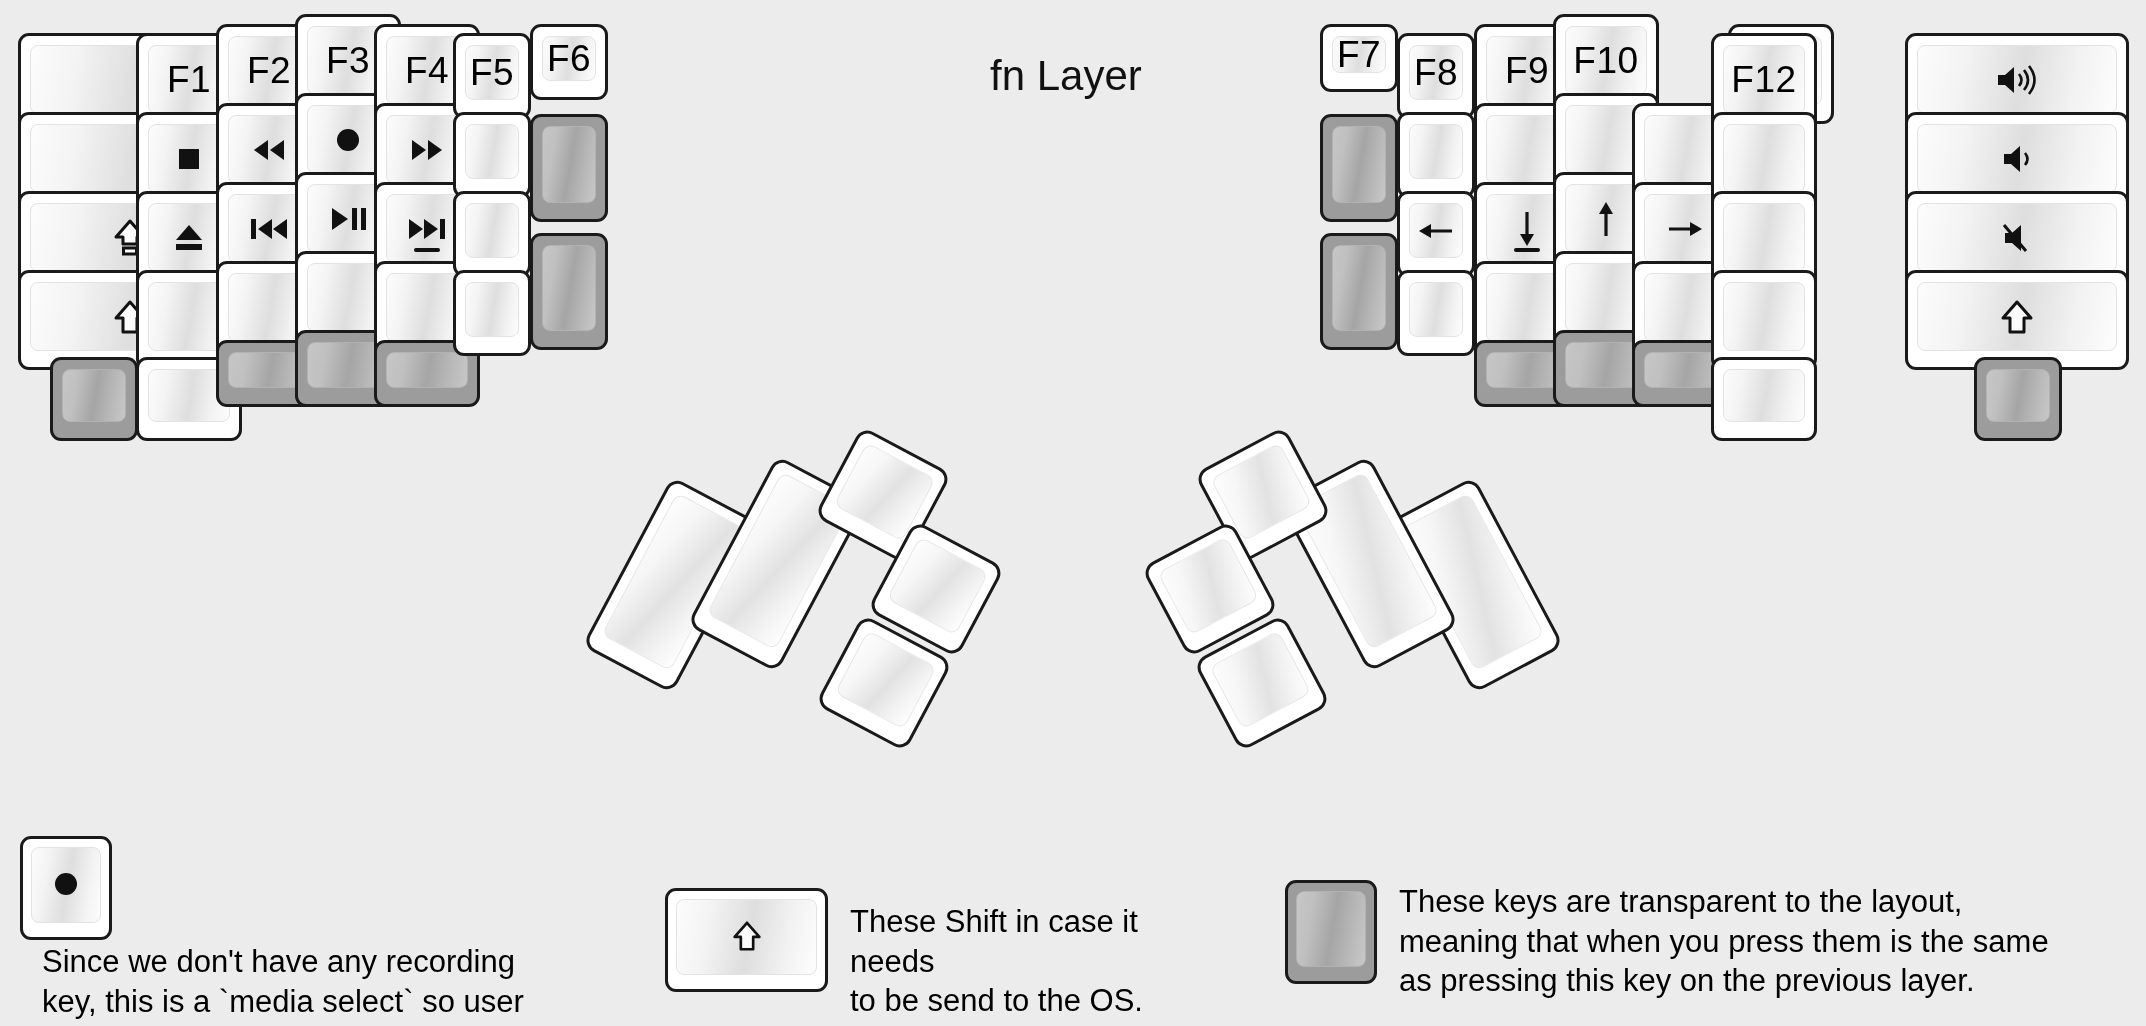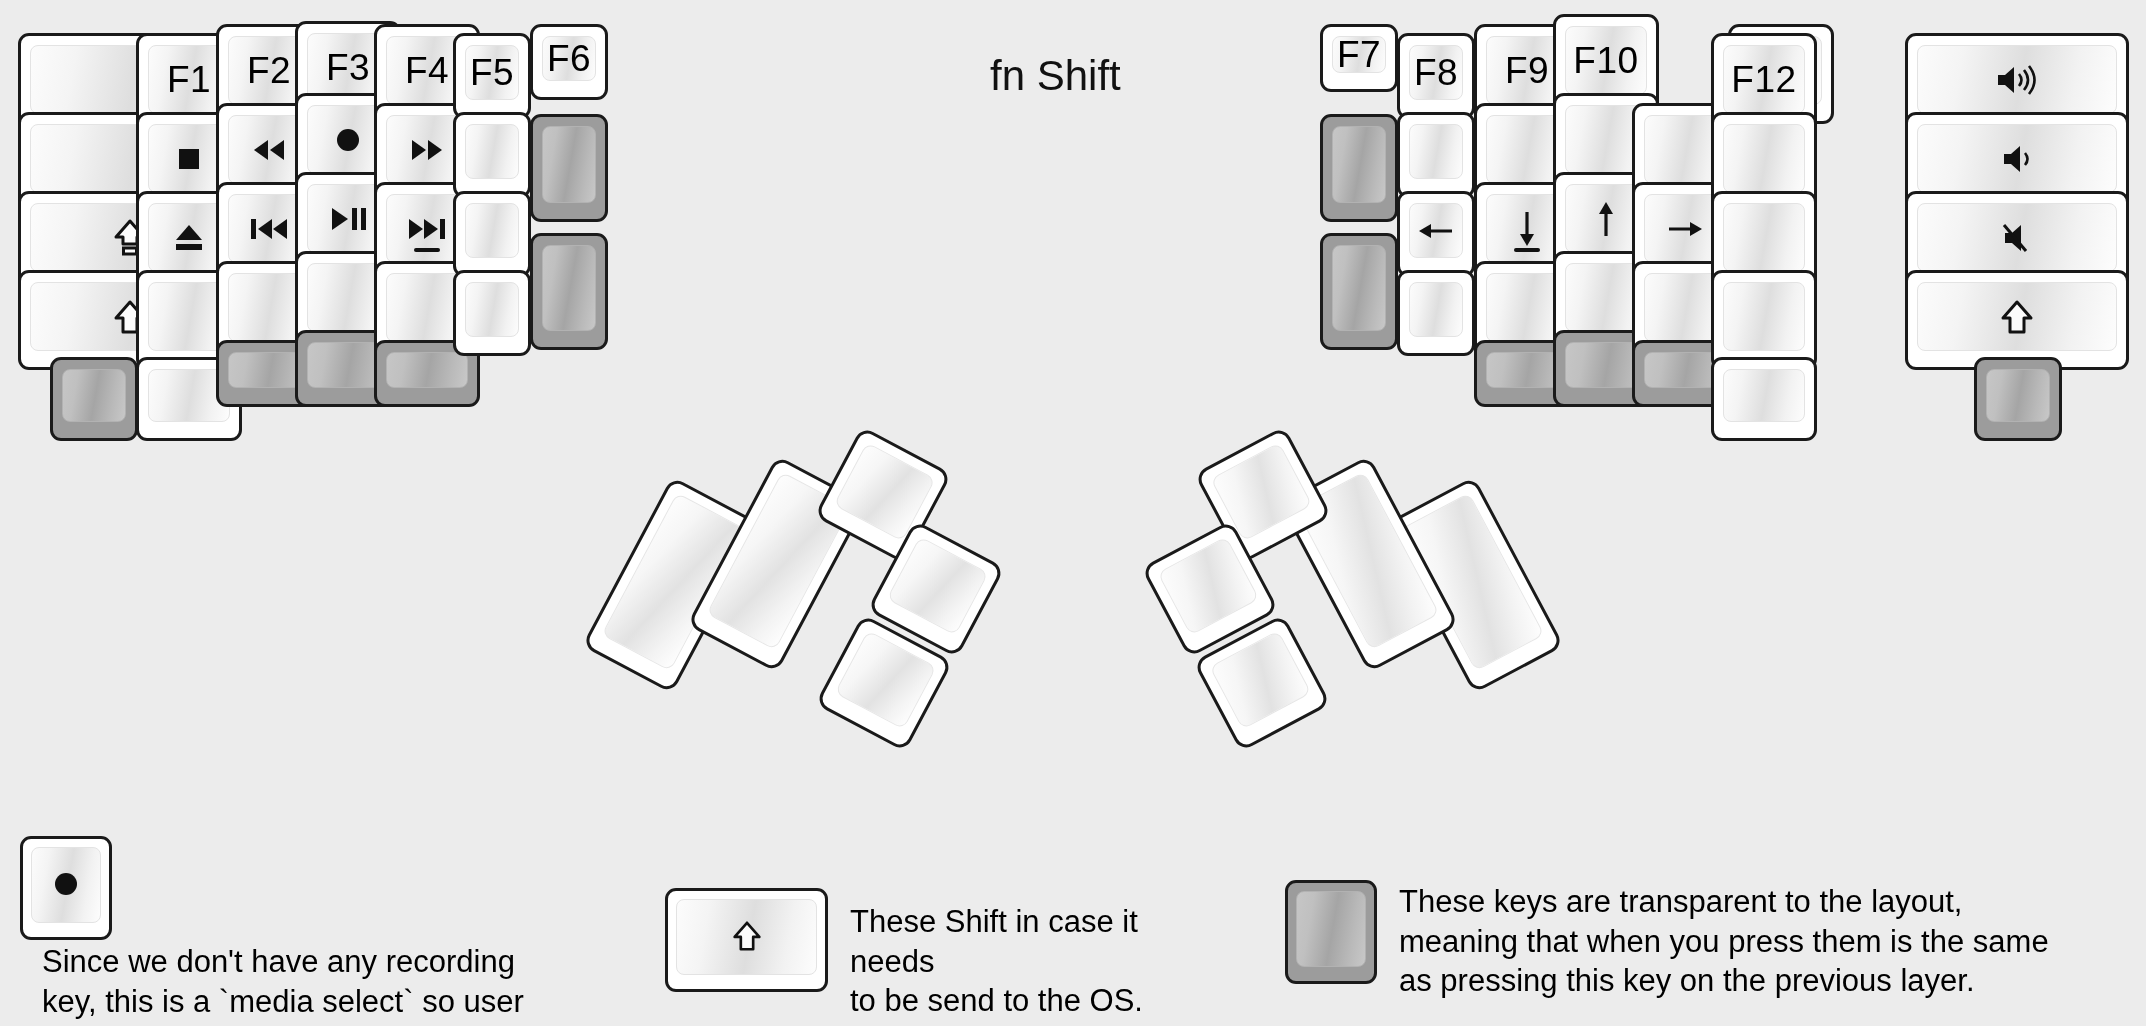--- a/index.html
+++ b/index.html
@@ -97,21 +97,21 @@
     font-size:31px;line-height:1.28;color:#000;
     white-space:pre-line;
     padding-top:2px;
   }
 </style>
 </head>
 <body>
 
 <div id="board">
 
-  <div id="title">fn Shift</div>
+  <div id="title">fn Layer</div>
 
   <div>
 
     <div class="key" style="left:18px;top:33px;width:224px;height:100px;">
       <div class="top"></div>
       </div>
     <div class="key" style="left:18px;top:112px;width:224px;height:100px;">
       <div class="top"></div>
       </div>
     <div class="key" style="left:18px;top:191px;width:224px;height:100px;">
@@ -194,21 +194,21 @@
         </span>
         </div>
       </div>
     <div class="key" style="left:216px;top:261px;width:106px;height:100px;">
       <div class="top"></div>
       </div>
     <div class="key trans" style="left:216px;top:340px;width:106px;height:67px;">
       <div class="top"></div>
       </div>
 
-    <div class="key" style="left:295px;top:21px;width:106px;height:100px;">
+    <div class="key" style="left:295px;top:14px;width:106px;height:100px;">
       <div class="top">
         <span class="legend">F3</span>
         </div>
       </div>
     <div class="key" style="left:295px;top:93px;width:106px;height:100px;">
       <div class="top">
         <span class="glyph">
           <svg width="30" height="30" viewBox="0 0 30 30">
               <circle cx="15" cy="15" r="11" fill="#111"></circle>
             </svg>

